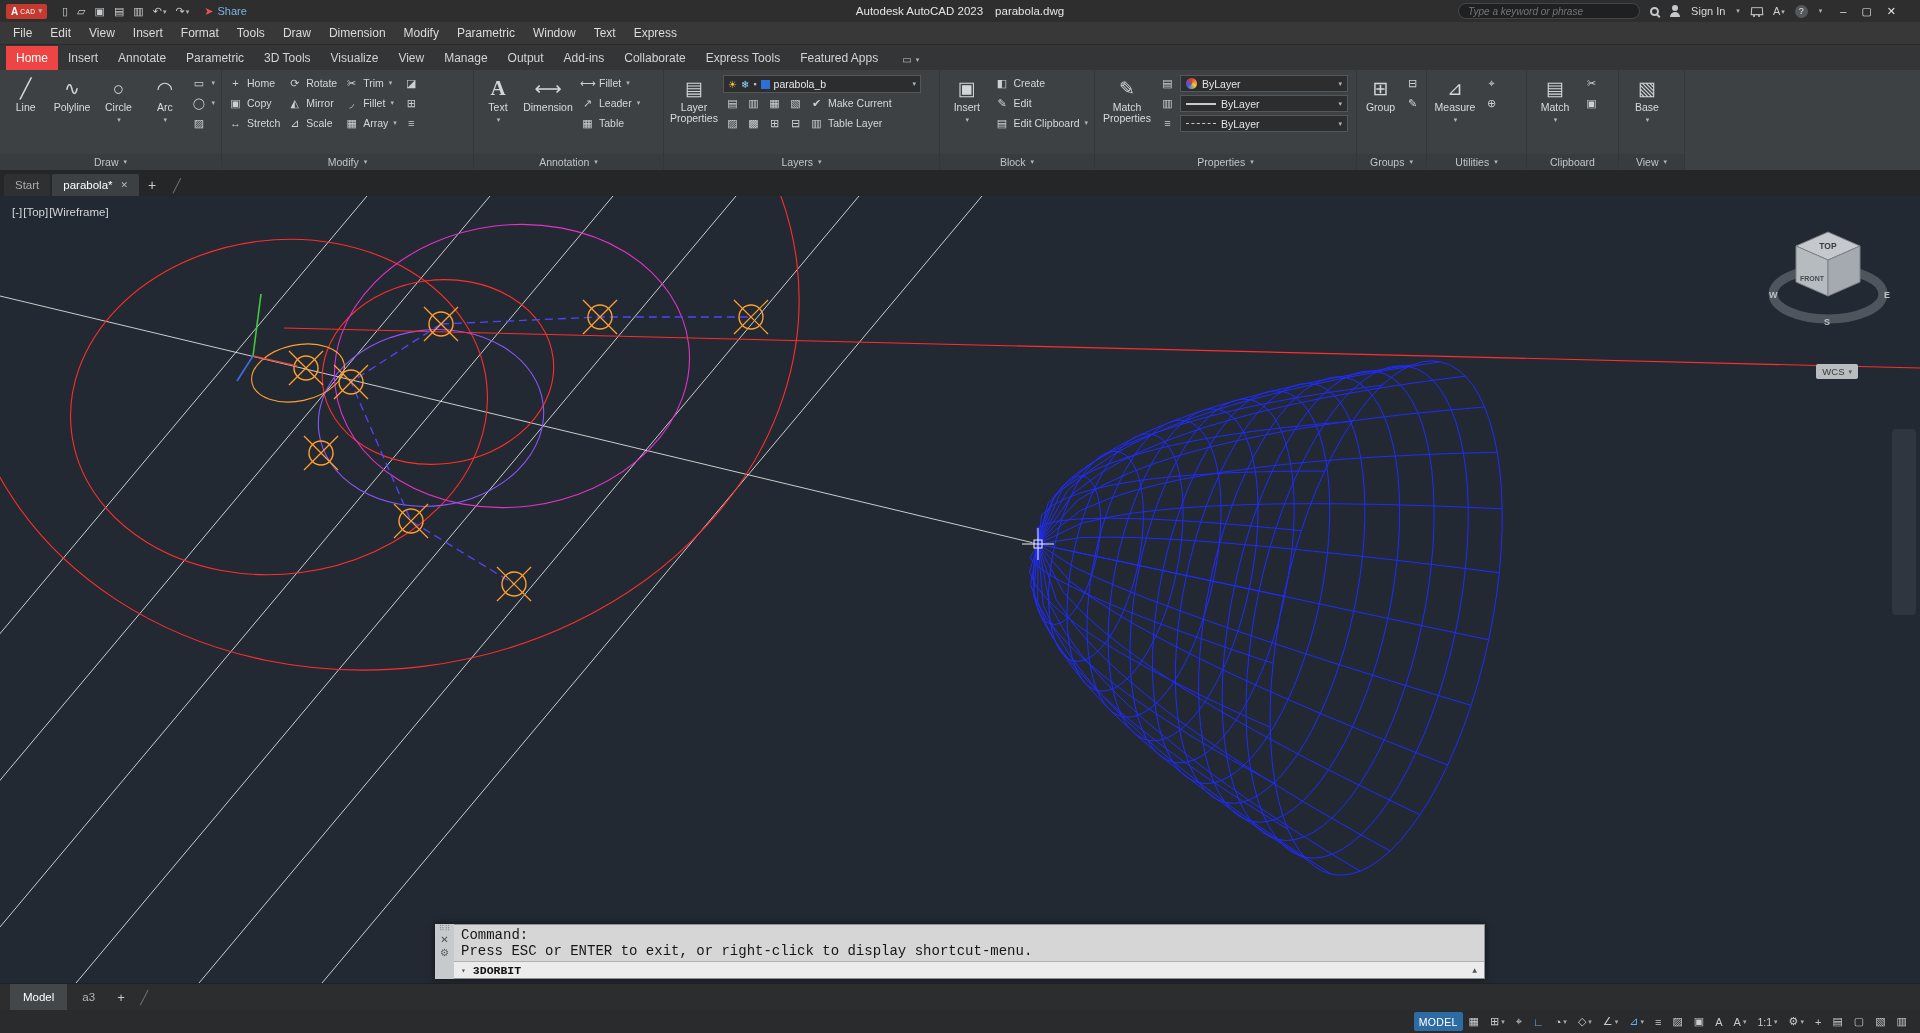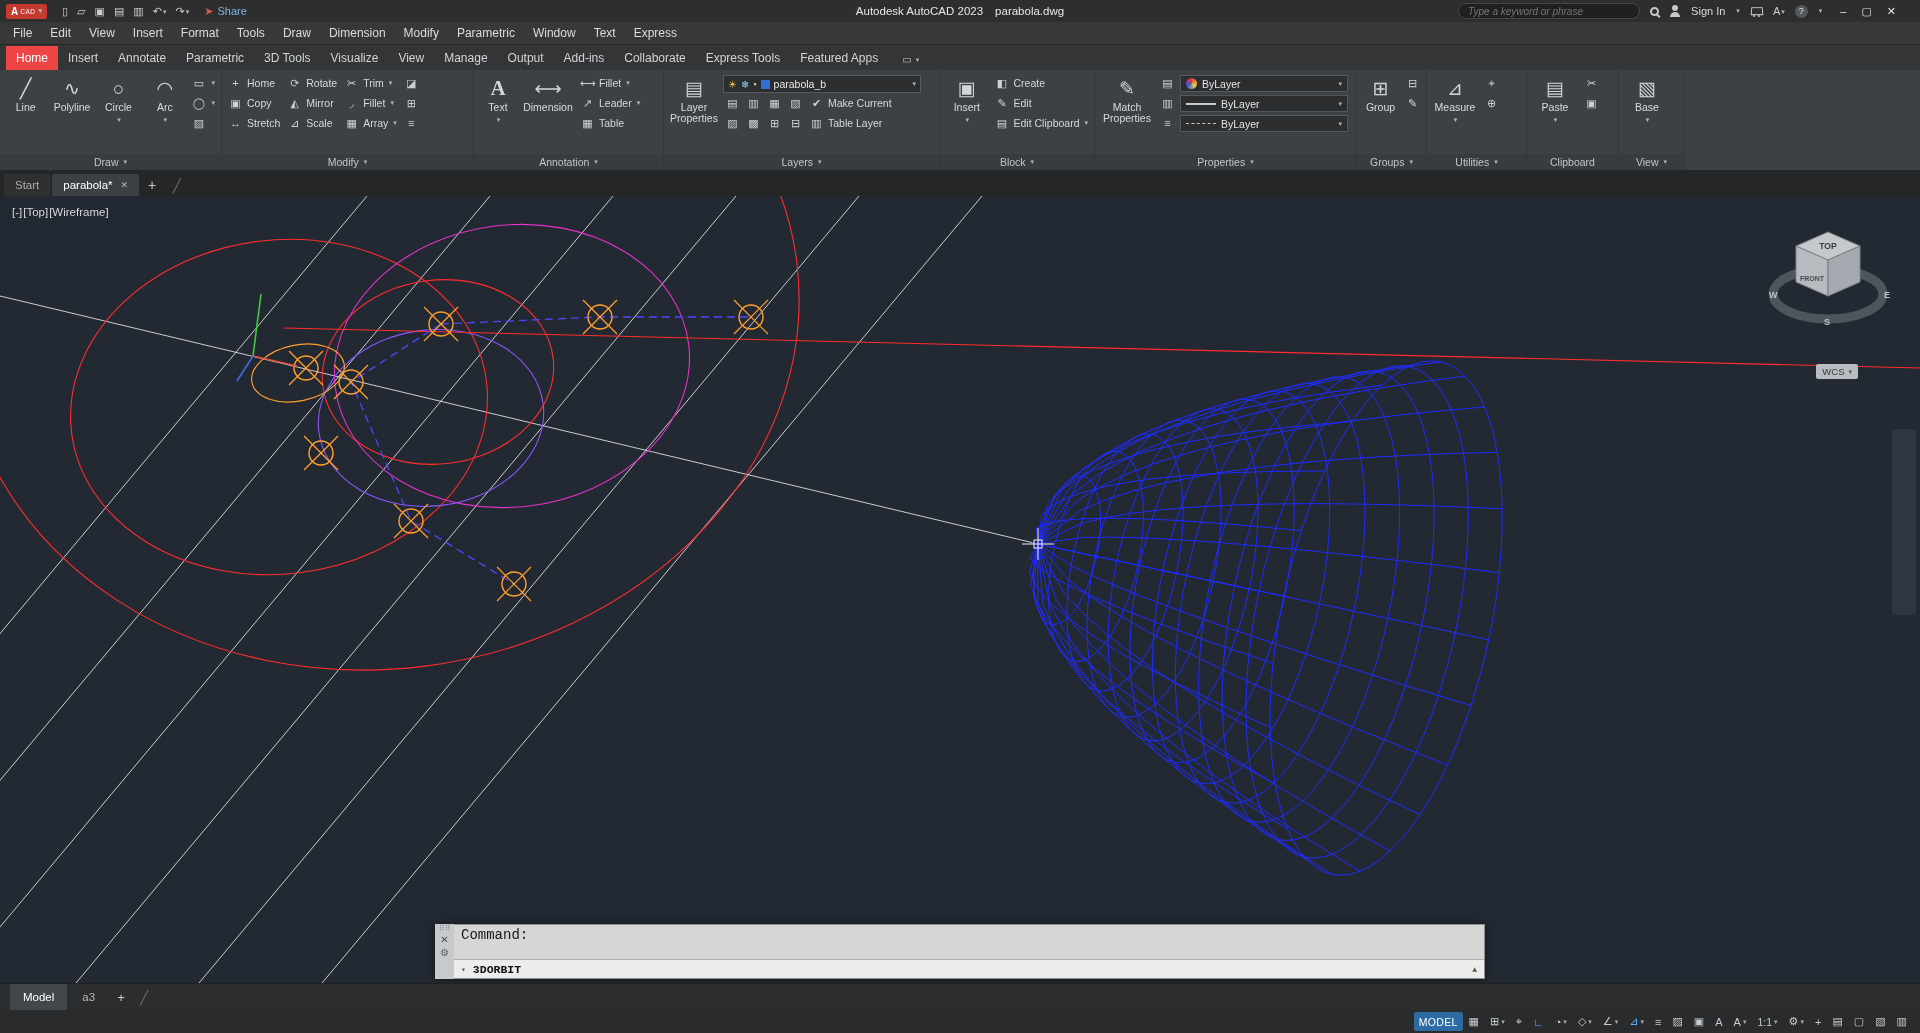--- a/index.html
+++ b/index.html
@@ -527,21 +527,21 @@
       <div class="panel-label">
           <span>Utilities</span>
           <span class="caret">▾</span>
         </div>
     </div>
 
     <div class="panel" style="width:92px">
       <div class="panel-body">
         <div class="bigbtn">
           <span class="bicon">▤</span>
-          <span>Paste</span>
+          <span>Match</span>
           <span class="caret">▾</span>
         </div>
         <div class="scol">
           <div class="srow">
               <span class="sicon">✂</span>
             </div>
           <div class="srow">
               <span class="sicon">▣</span>
             </div>
         </div>
@@ -700,20 +700,21 @@
     <div class="cmdwin">
       <div class="cmd-grip">
         <span class="dots">⠿⠿</span>
         <span class="gx">✕</span>
         <span class="gw">⚙</span>
       </div>
       <div class="cmd-main">
         <div class="cmd-history">
 
         <div class="cmd-line">Command:</div>
+            <div class="cmd-line">Press ESC or ENTER to exit, or right-click to display shortcut-menu.</div>
           </div>
         <div class="cmd-input">
           <span class="dd">▾</span>
           <span class="cmd-text">3DORBIT</span>
           <span class="up">▲</span>
         </div>
       </div>
     </div>
   </div>
 

